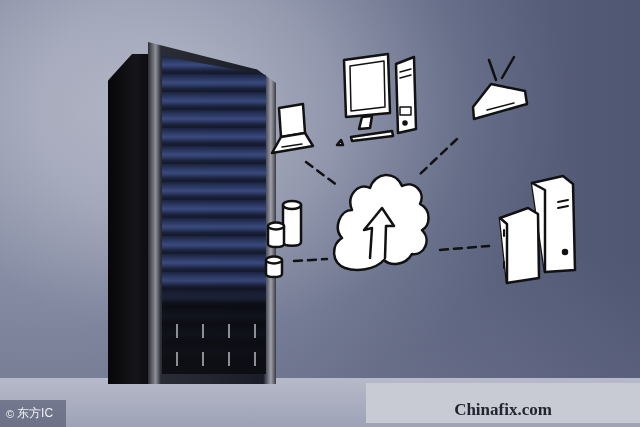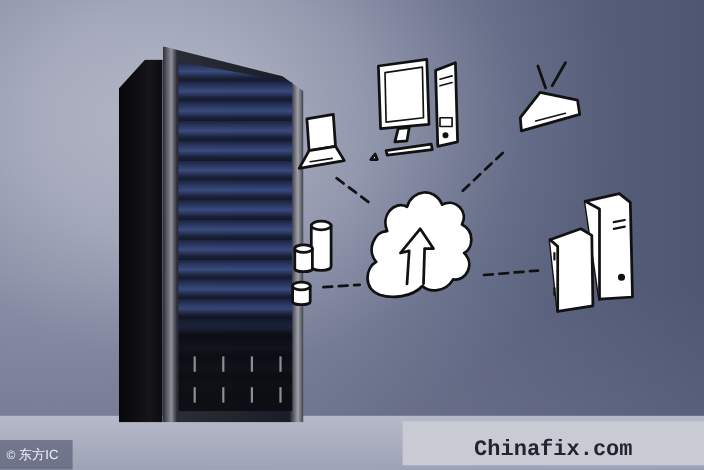--- a/index.html
+++ b/index.html
@@ -35,21 +35,21 @@
   .wm-left .c { font-size:11px; }
   
   .wm-right { position:absolute; left:363px; top:383px; width:277px; height:40px; display:flex; }
   .wm-dark { width:109px; height:40px; background:#3c3f4a; display:flex; align-items:center;
     padding-left:10px; box-sizing:border-box; gap:4px; }
   .wm-chev { width:0; height:0; border-top:10px solid transparent; border-bottom:10px solid transparent;
     border-left:14px solid #2fc3a7; position:relative; }
   .wm-cn { color:#ffffff; font-weight:bold; font-size:22px; letter-spacing:1px; }
   .wm-light { flex:1; height:40px; background:#c9cbd4; margin-left:3px; display:flex; align-items:center;
     justify-content:center; }
-  .wm-en { color:#222530; font-weight:bold; font-size:20px; font-family:Liberation Mono, monospace; letter-spacing:0px;margin-top:13px; }
+  .wm-en { color:#222530; font-weight:bold; font-size:17px; font-family:Liberation Serif, serif; letter-spacing:0px;margin-top:13px; }
   svg.sketch { position:absolute; left:0; top:0; }
 </style>
 </head>
 <body>
 
 <div class="scene"></div>
 <div class="floor"></div>
 
 <div class="rack">
   <div class="rack-side"></div>

